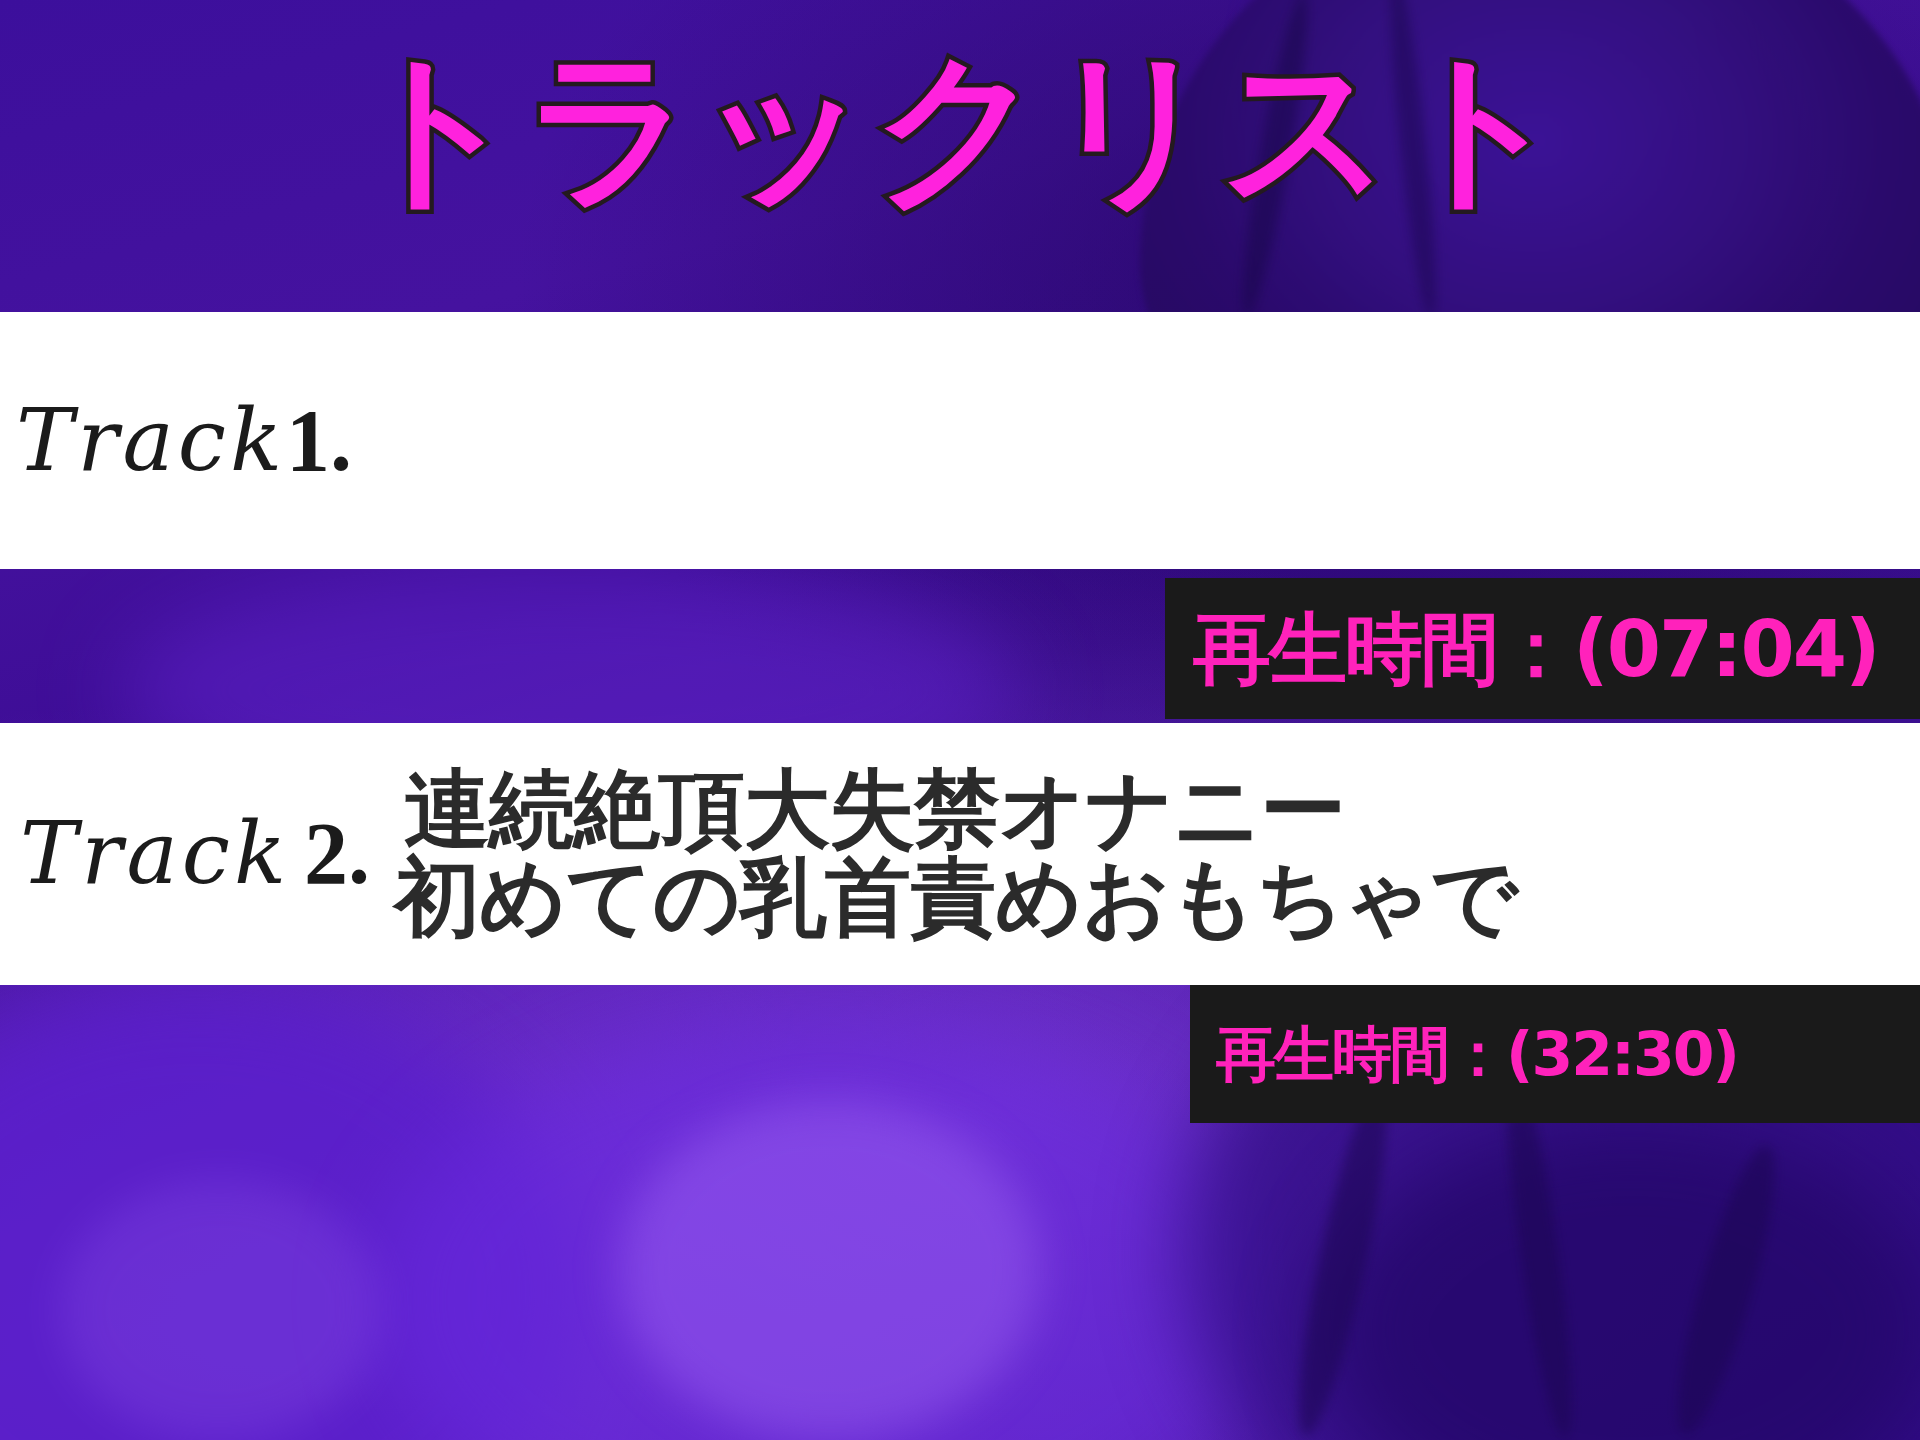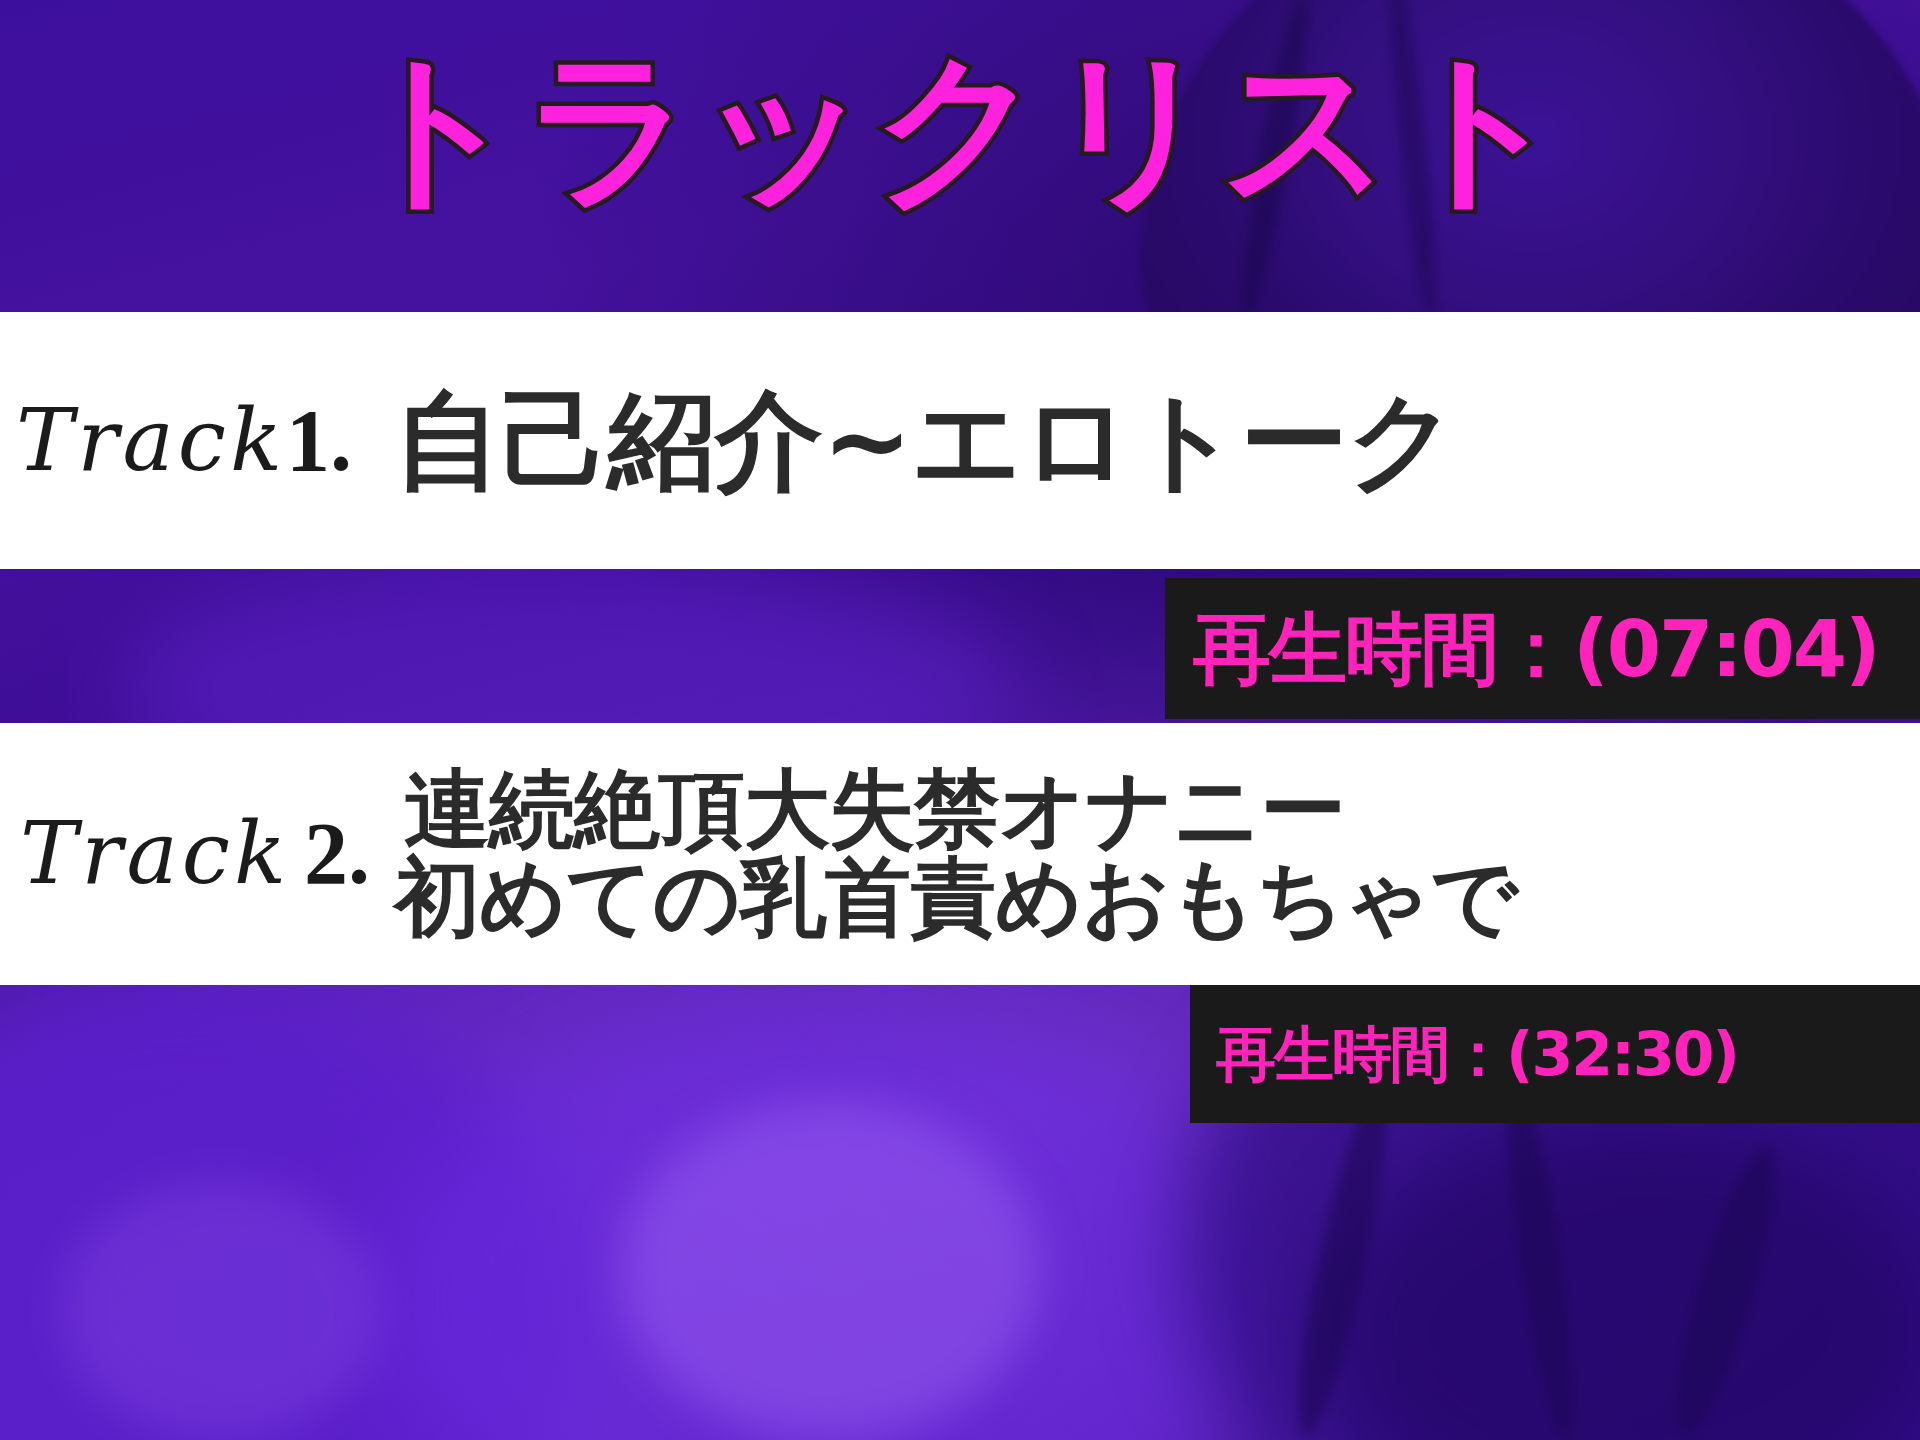--- a/index.html
+++ b/index.html
@@ -195,23 +195,20 @@
     <div class="header-hair"></div>
     <div class="strand" style="left:1260px; top:-10px; width:30px; height:330px; transform:rotate(10deg); background:rgba(22,5,70,.5);"></div>
     <div class="strand" style="left:1400px; top:-30px; width:26px; height:350px; transform:rotate(-6deg); background:rgba(22,5,70,.45);"></div>
     <div class="title">トラックリスト</div>
   </div>
 
   <div class="track-row" id="row1">
     <div class="track-label">
       <span class="track-word">Track</span>
       <span class="track-num">1.</span>
-    </div>
-    <div class="track-title">
-      <span class="tline l1">自己紹介~エロトーク</span>
     </div>
   </div>
 
   <div class="duration" id="dur1">
     <span class="duration-text">再生時間：(07:04)</span>
   </div>
 
   <div class="track-row" id="row2">
     <div class="track-label">
       <span class="track-word">Track</span>

